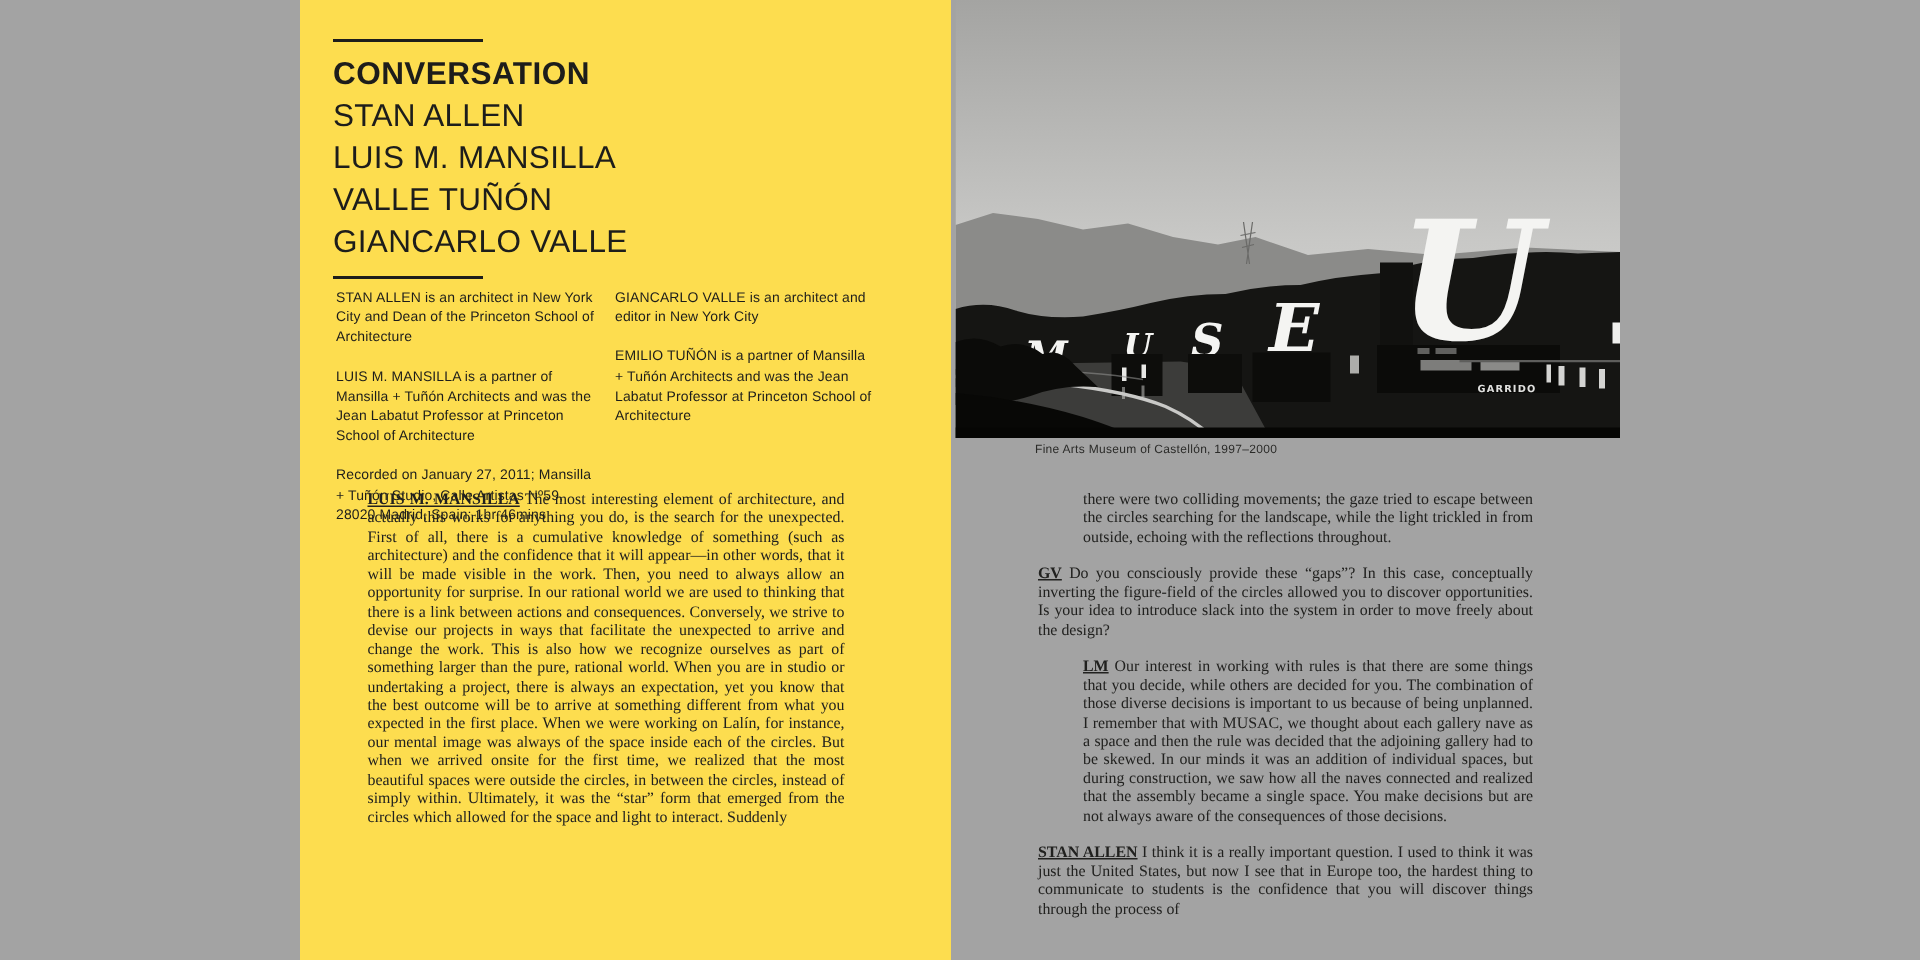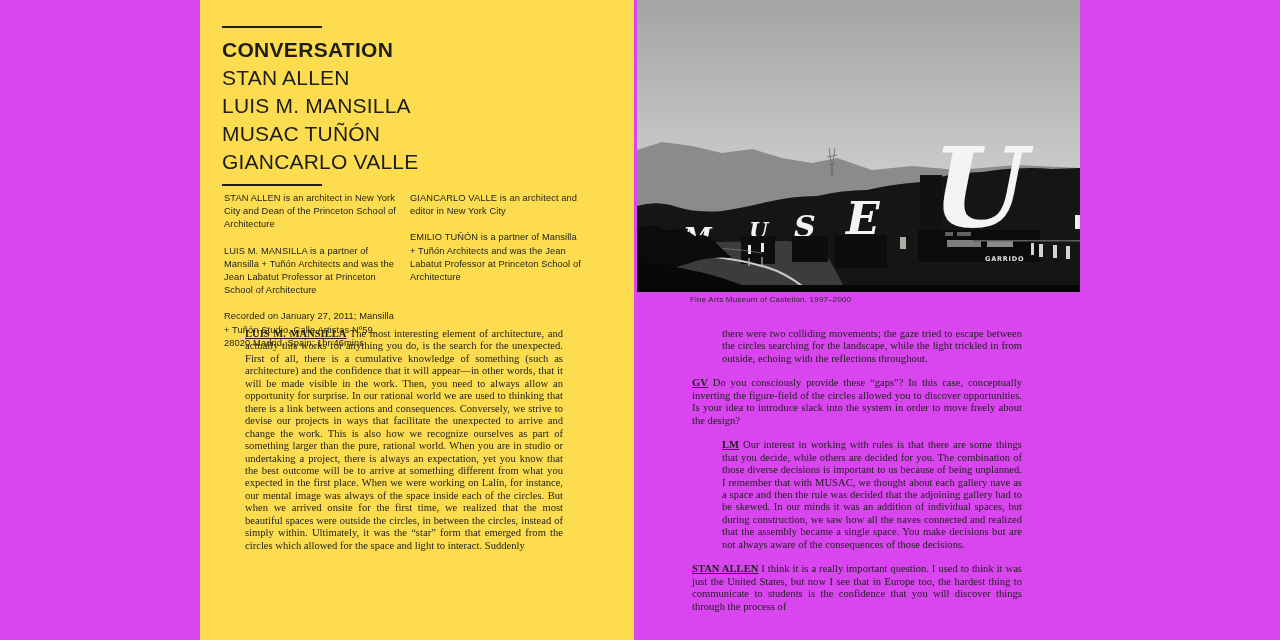--- a/index.html
+++ b/index.html
@@ -1,17 +1,17 @@
 <!DOCTYPE html>
 <html><head>
 <meta charset="utf-8">
 <style>
   html,body{margin:0;padding:0;background:#ffffff;}
   body{width:1280px;height:640px;overflow:hidden;font-family:"Liberation Sans",sans-serif;}
-  .spread{position:relative;width:1280px;height:640px;background:#d946ef;}
+  .spread{position:relative;width:1280px;height:640px;background:#a3a3a3;}
 
   
   .page-yellow{position:absolute;left:200px;top:0;width:434px;height:640px;background:#FDDD4F;}
   .rule{position:absolute;left:22px;width:100px;height:2px;background:#1d1d1b;}
   .rule.r1{top:26px;}
   .rule.r2{top:184px;}
   .title{position:absolute;left:22px;top:38px;font-size:21px;font-weight:700;letter-spacing:.3px;color:#1d1d1b;}
   .names{position:absolute;left:22px;top:64px;font-size:21px;line-height:28px;font-weight:400;letter-spacing:.2px;color:#1d1d1b;}
   .bios{position:absolute;left:22px;top:192px;width:400px;color:#1d1d1b;}
   .bio-col{position:absolute;top:0;font-size:9.3px;line-height:13.2px;letter-spacing:.1px;}
@@ -41,21 +41,21 @@
 <div class="spread">
 
   <div class="page-yellow">
     <div class="rule r1"></div>
     <div class="title">CONVERSATION</div>
     <div class="names">
   <div>STAN ALLEN</div>
 
   <div>LUIS M. MANSILLA</div>
 
-  <div>MUSAC TUÑÓN</div>
+  <div>VALLE TUÑÓN</div>
 
   <div>GIANCARLO VALLE</div>
 </div>
     <div class="rule r2"></div>
     <div class="bios">
       <div class="bio-col c1">
   <p>STAN ALLEN is an architect in New York City and Dean of the Princeton School of Architecture</p>
 
   <p>LUIS M. MANSILLA is a partner of Mansilla + Tuñón Architects and was the Jean Labatut Professor at Princeton School of Architecture</p>
 

